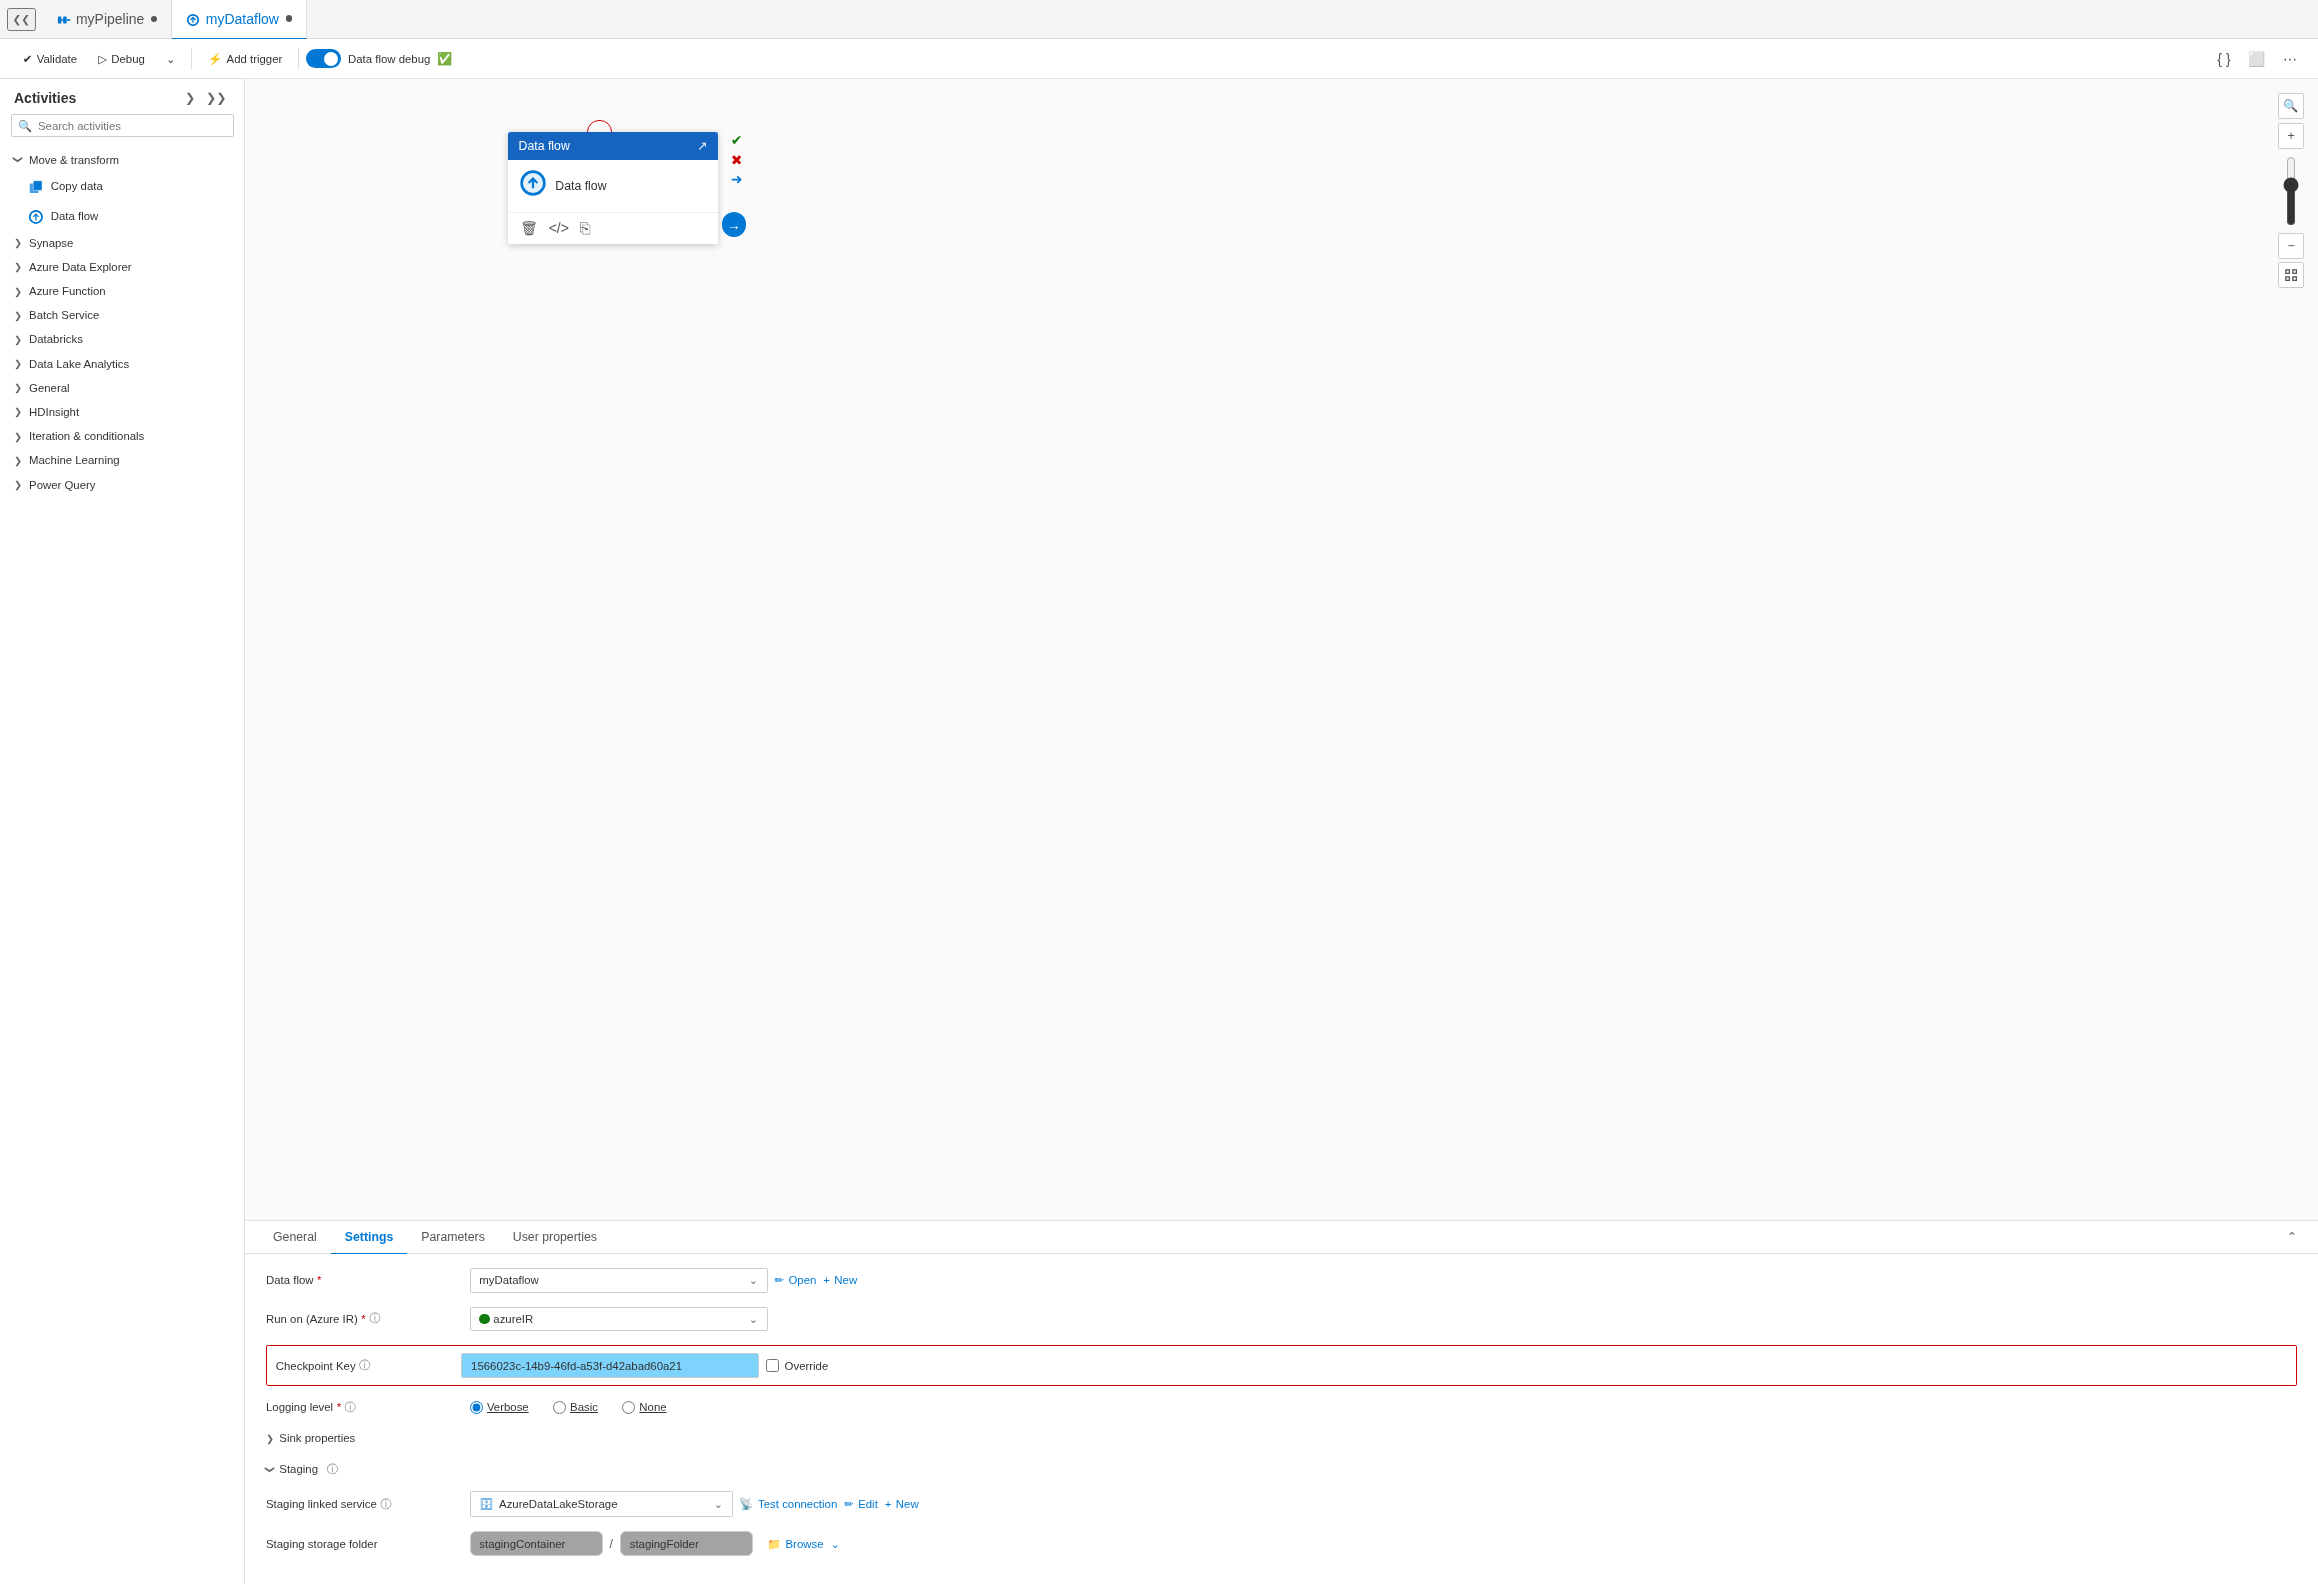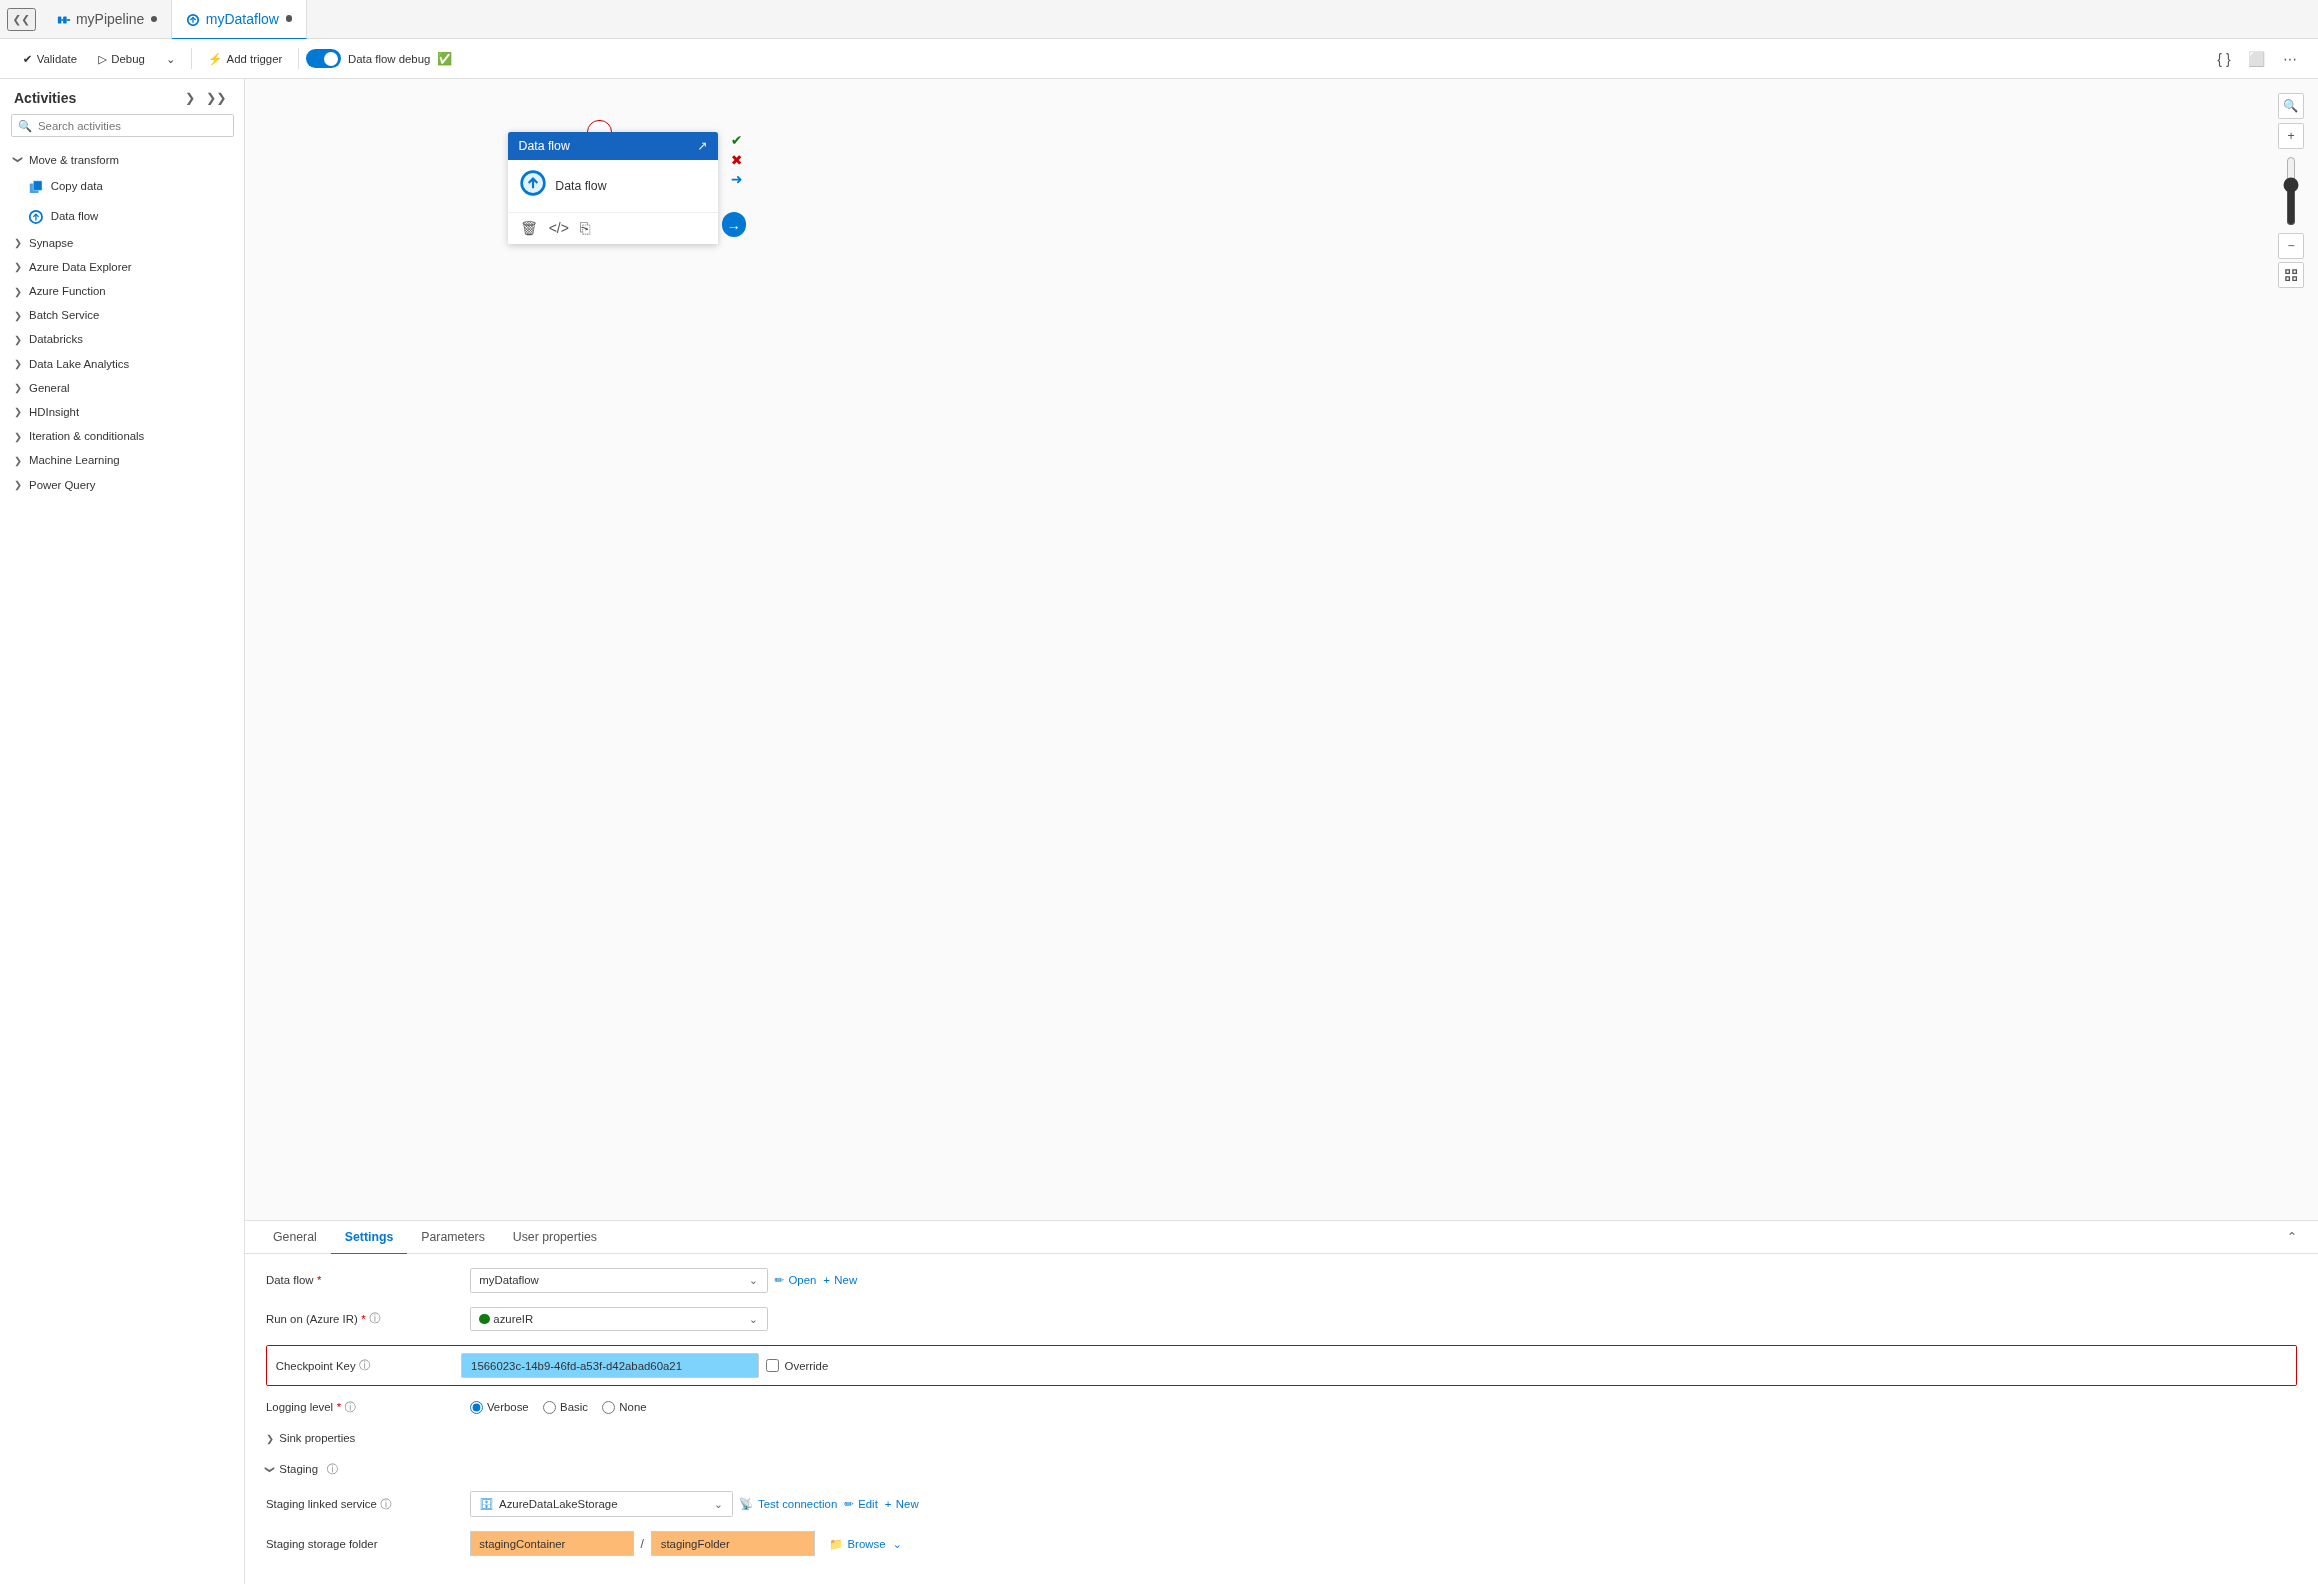--- a/index.html
+++ b/index.html
@@ -347,21 +347,21 @@
       min-width: 175px;
     }
     .override-checkbox {
       display: flex; align-items: center; gap: 5.3px;
       font-size: 11.4px; color: #333; white-space: nowrap;
     }
     .override-checkbox input[type="checkbox"] { cursor: pointer; }
 
     
     .radio-group {
-      display: flex; align-items: flex-end; gap: 14px;
+      display: flex; align-items: flex-end; gap: 24px; text-decoration: underline;
     }
     .radio-option {
       display: flex; align-items: center; gap: 4.4px;
       font-size: 11.4px; color: #333; cursor: pointer;
     }
     .radio-option input[type="radio"] { cursor: pointer; accent-color: #0078d4; }
 
     
     .collapsible-header {
       display: flex; align-items: center; gap: 5.3px;
@@ -371,26 +371,26 @@
     }
     .collapsible-header .chevron { font-size: 9.6px; color: #666; }
     .collapsible-header .info-icon { color: #888; font-size: 11.4px; }
 
     
     .folder-row {
       display: flex; align-items: center; gap: 7px;
     }
     .folder-input {
       border: 0.9px solid #ccc;
-      border-radius: 0;
+      border-radius: 6px;
       padding: 5.3px 8.8px;
       font-size: 11.4px; color: #333;
-      background: #fdba74;
+      background: #a3a3a3;
       outline: none;
-      width: 164px;
+      width: 133px;
     }
     .folder-sep { font-size: 12.3px; color: #555; }
 
     .green-dot {
       width: 10.5px; height: 10.5px;
       background: #107c10;
       border-radius: 50%;
       display: inline-block;
       margin-right: 3.5px;
     }

